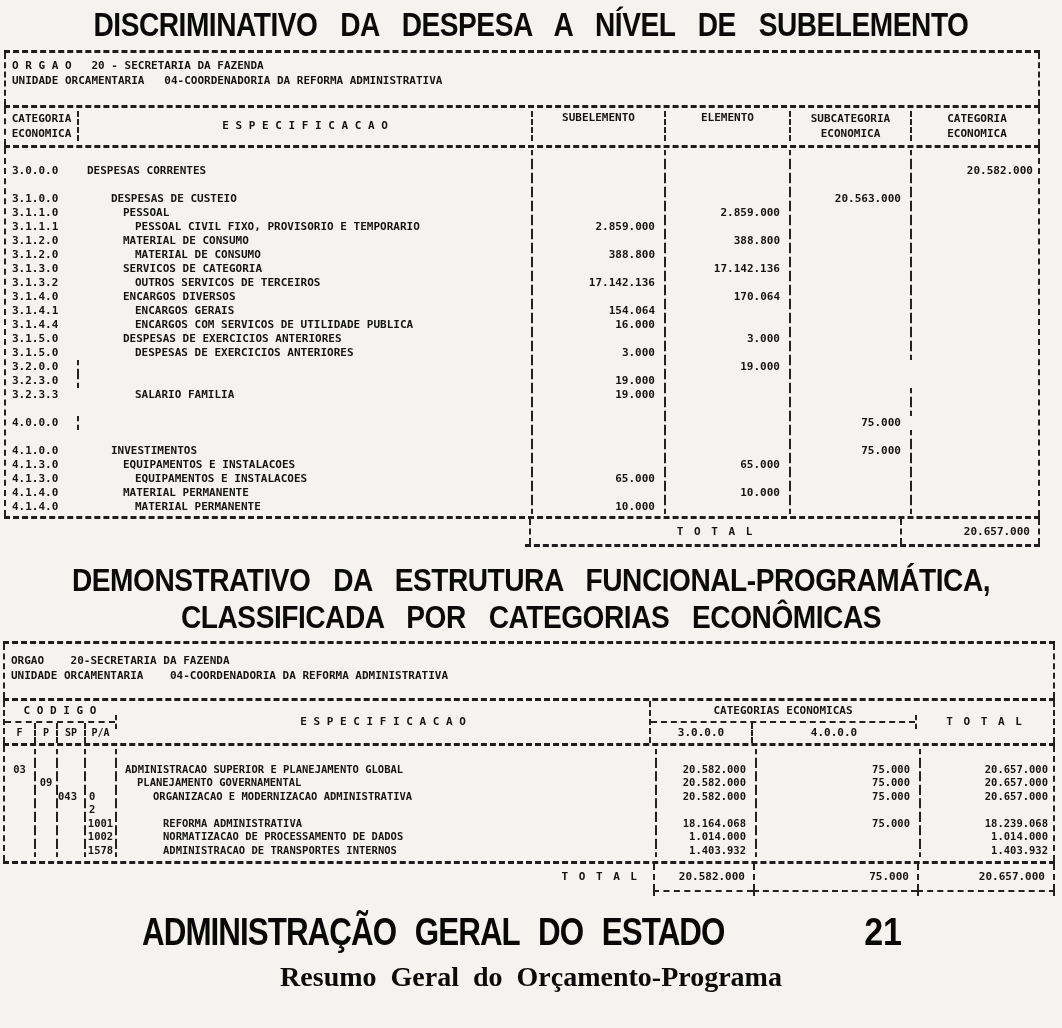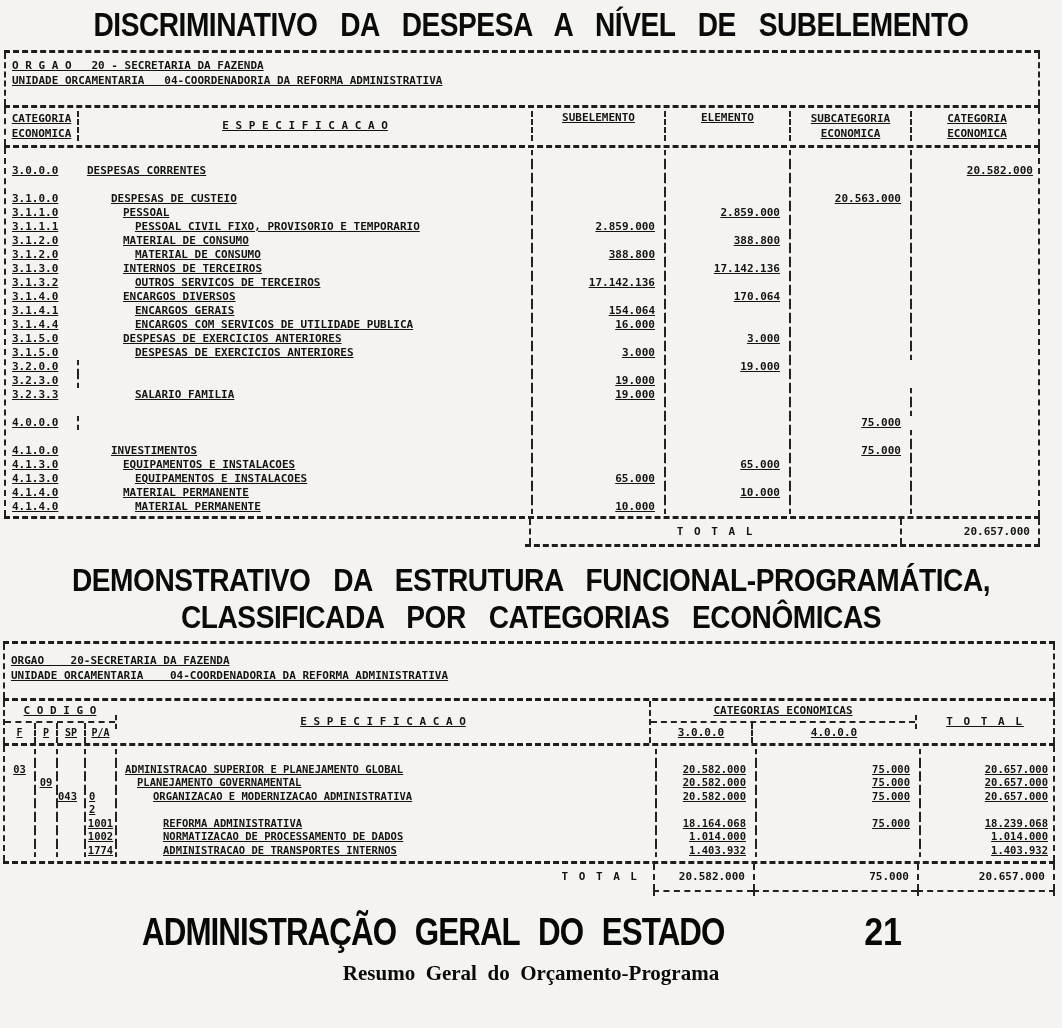--- a/index.html
+++ b/index.html
@@ -13,21 +13,21 @@
     display:block;text-align:center;color:#0b0b0b;
     font-family:"Liberation Sans", sans-serif;font-weight:700;
     letter-spacing:-0.5px;word-spacing:0.55em;
   }
   .t1{font-size:29px;margin-top:7px;transform:scale(0.97,1.12);transform-origin:center top;}
   .t2{font-size:29px;line-height:34px;transform:scale(0.97,1.1);transform-origin:center top;margin-top:14px;}
 
   
   .hrule{border-top:3px dashed #1e1e1e;height:0;}
   .bl{border-left:2px dashed #222;}
-  .brd-lr{border-left:2px dashed #222;border-right:2px dashed #222;text-decoration:underline;}
+  .brd-lr{border-left:2px dashed #222;border-right:2px dashed #222;}
 
   
   .tbl1{width:1036px;margin:10px 0 0 4px;}
   .orgbox{padding:6px 0 16px 6px;}
   .orgline{height:15px;}
   .colhead1{display:grid;grid-template-columns:71px 454px 133px 125px 121px 132px;padding:3px 0 4px 0;}
   .colhead1 .cell{text-align:center;white-space:pre;}
   .colhead1 .two{line-height:15px;}
   .vmid{display:flex;align-items:center;justify-content:center;}
   #t1body{padding:2px 0 2px 0;}
@@ -85,21 +85,21 @@
     margin-left:142px;font-family:"Liberation Sans",sans-serif;font-weight:700;
     font-size:33px;color:#080808;letter-spacing:-1px;word-spacing:0.35em;
     transform:scale(0.95,1.18);transform-origin:left center;
   }
   .pageno{
     margin-left:auto;margin-right:160px;font-family:"Liberation Sans",sans-serif;
     font-weight:700;font-size:34px;color:#080808;transform:scaleY(1.15);
   }
   .caption{
     text-align:center;margin-top:10px;
-    font-family:"Liberation Serif", serif;font-weight:700;font-size:21px;color:#0b0b0b;
+    font-family:"Liberation Serif", serif;font-weight:700;font-size:28px;color:#0b0b0b;
     word-spacing:0.25em;
   }
 </style>
 </head>
 <body>
 
 <div class="bigtitle t1">DISCRIMINATIVO DA DESPESA A NÍVEL DE SUBELEMENTO</div>
 
 <div class="tbl1">
   <div class="hrule"></div>
@@ -177,21 +177,21 @@
       <div class="trow1">
         <div class="cc">3.1.2.0</div>
         <div class="cs ind3">MATERIAL DE CONSUMO</div>
         <div class="cn bl">388.800</div>
         <div class="cn bl"></div>
         <div class="cn bl"></div>
         <div class="cn bl"></div>
       </div>
       <div class="trow1">
         <div class="cc">3.1.3.0</div>
-        <div class="cs ind2">INTERNOS DE TERCEIROS</div>
+        <div class="cs ind2">SERVICOS DE CATEGORIA</div>
         <div class="cn bl"></div>
         <div class="cn bl">17.142.136</div>
         <div class="cn bl"></div>
         <div class="cn bl"></div>
       </div>
       <div class="trow1">
         <div class="cc">3.1.3.2</div>
         <div class="cs ind3">OUTROS SERVICOS DE TERCEIROS</div>
         <div class="cn bl">17.142.136</div>
         <div class="cn bl"></div>
@@ -436,21 +436,21 @@
         <div class="cpa bl">1002</div>
         <div class="cs bl jnd3">NORMATIZACAO DE PROCESSAMENTO DE DADOS</div>
         <div class="cn bl">1.014.000</div>
         <div class="cn bl"></div>
         <div class="cn bl">1.014.000</div>
       </div>
       <div class="trow2">
         <div class="cf"></div>
         <div class="cp bl"></div>
         <div class="csp bl"></div>
-        <div class="cpa bl">1774</div>
+        <div class="cpa bl">1578</div>
         <div class="cs bl jnd3">ADMINISTRACAO DE TRANSPORTES INTERNOS</div>
         <div class="cn bl">1.403.932</div>
         <div class="cn bl"></div>
         <div class="cn bl">1.403.932</div>
       </div>
     </div>
   <div class="hrule"></div>
 </div>
 <div class="total2">
   <div class="t2lbl">T O T A L</div>

